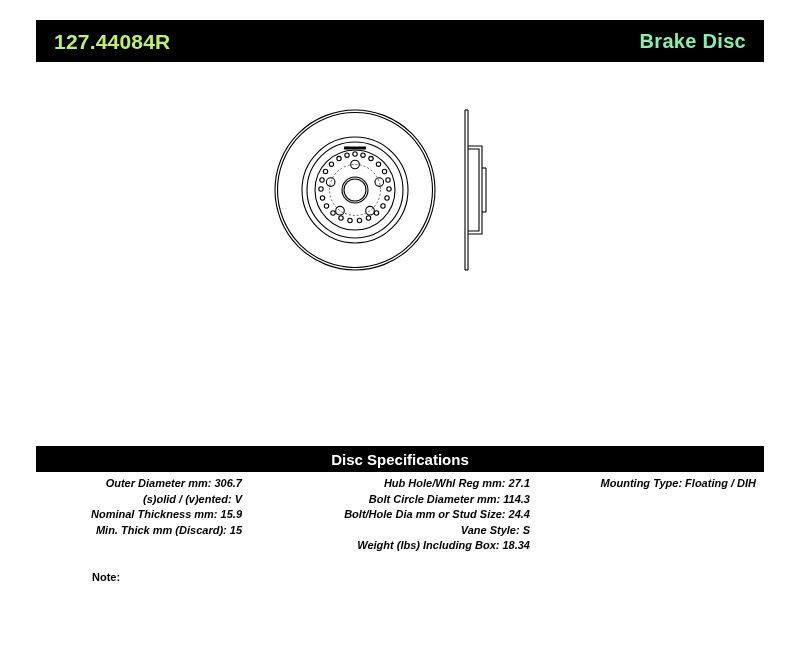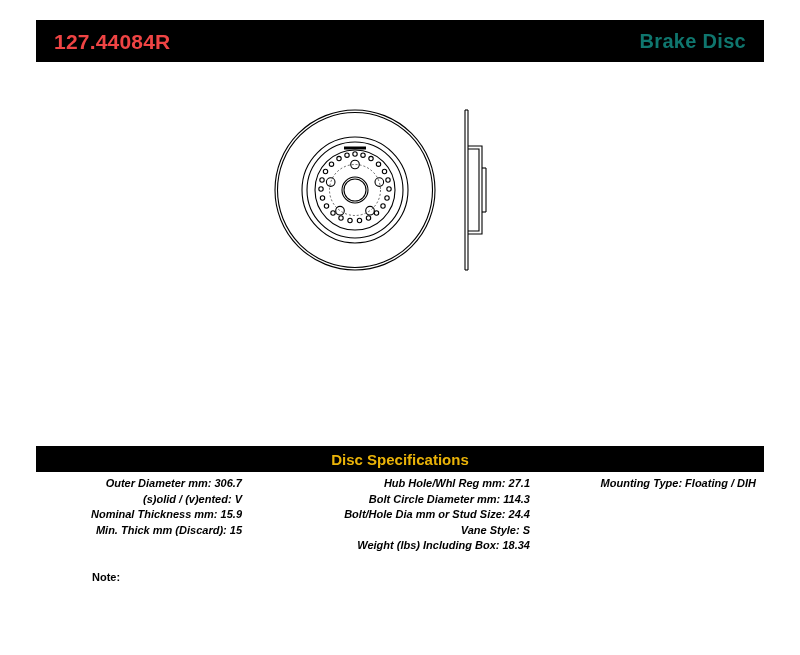--- a/index.html
+++ b/index.html
@@ -24,28 +24,28 @@
     width: 728px;
     height: 42px;
     background: #000000;
     display: flex;
     align-items: center;
     justify-content: space-between;
     box-sizing: border-box;
     padding: 0 18px;
   }
   .part-number {
-    color: #ef4444;
+    color: #bef264;
     font-size: 21px;
     font-weight: bold;
     letter-spacing: 0.2px;
     line-height: 1;
   }
   .product-type {
-    color: #0f766e;
+    color: #86efac;
     font-size: 20px;
     font-weight: bold;
     letter-spacing: 0.3px;
     line-height: 1;
   }
 
   
   .drawing {
     position: absolute;
     left: 250px;
@@ -60,21 +60,21 @@
     left: 36px;
     top: 446px;
     width: 728px;
     height: 26px;
     background: #000000;
     display: flex;
     align-items: center;
     justify-content: center;
   }
   .specs-title {
-    color: #eab308;
+    color: #ffffff;
     font-size: 15px;
     font-weight: bold;
     line-height: 1;
   }
 
   
   .specs-wrap {
     position: absolute;
     left: 36px;
     top: 476px;

